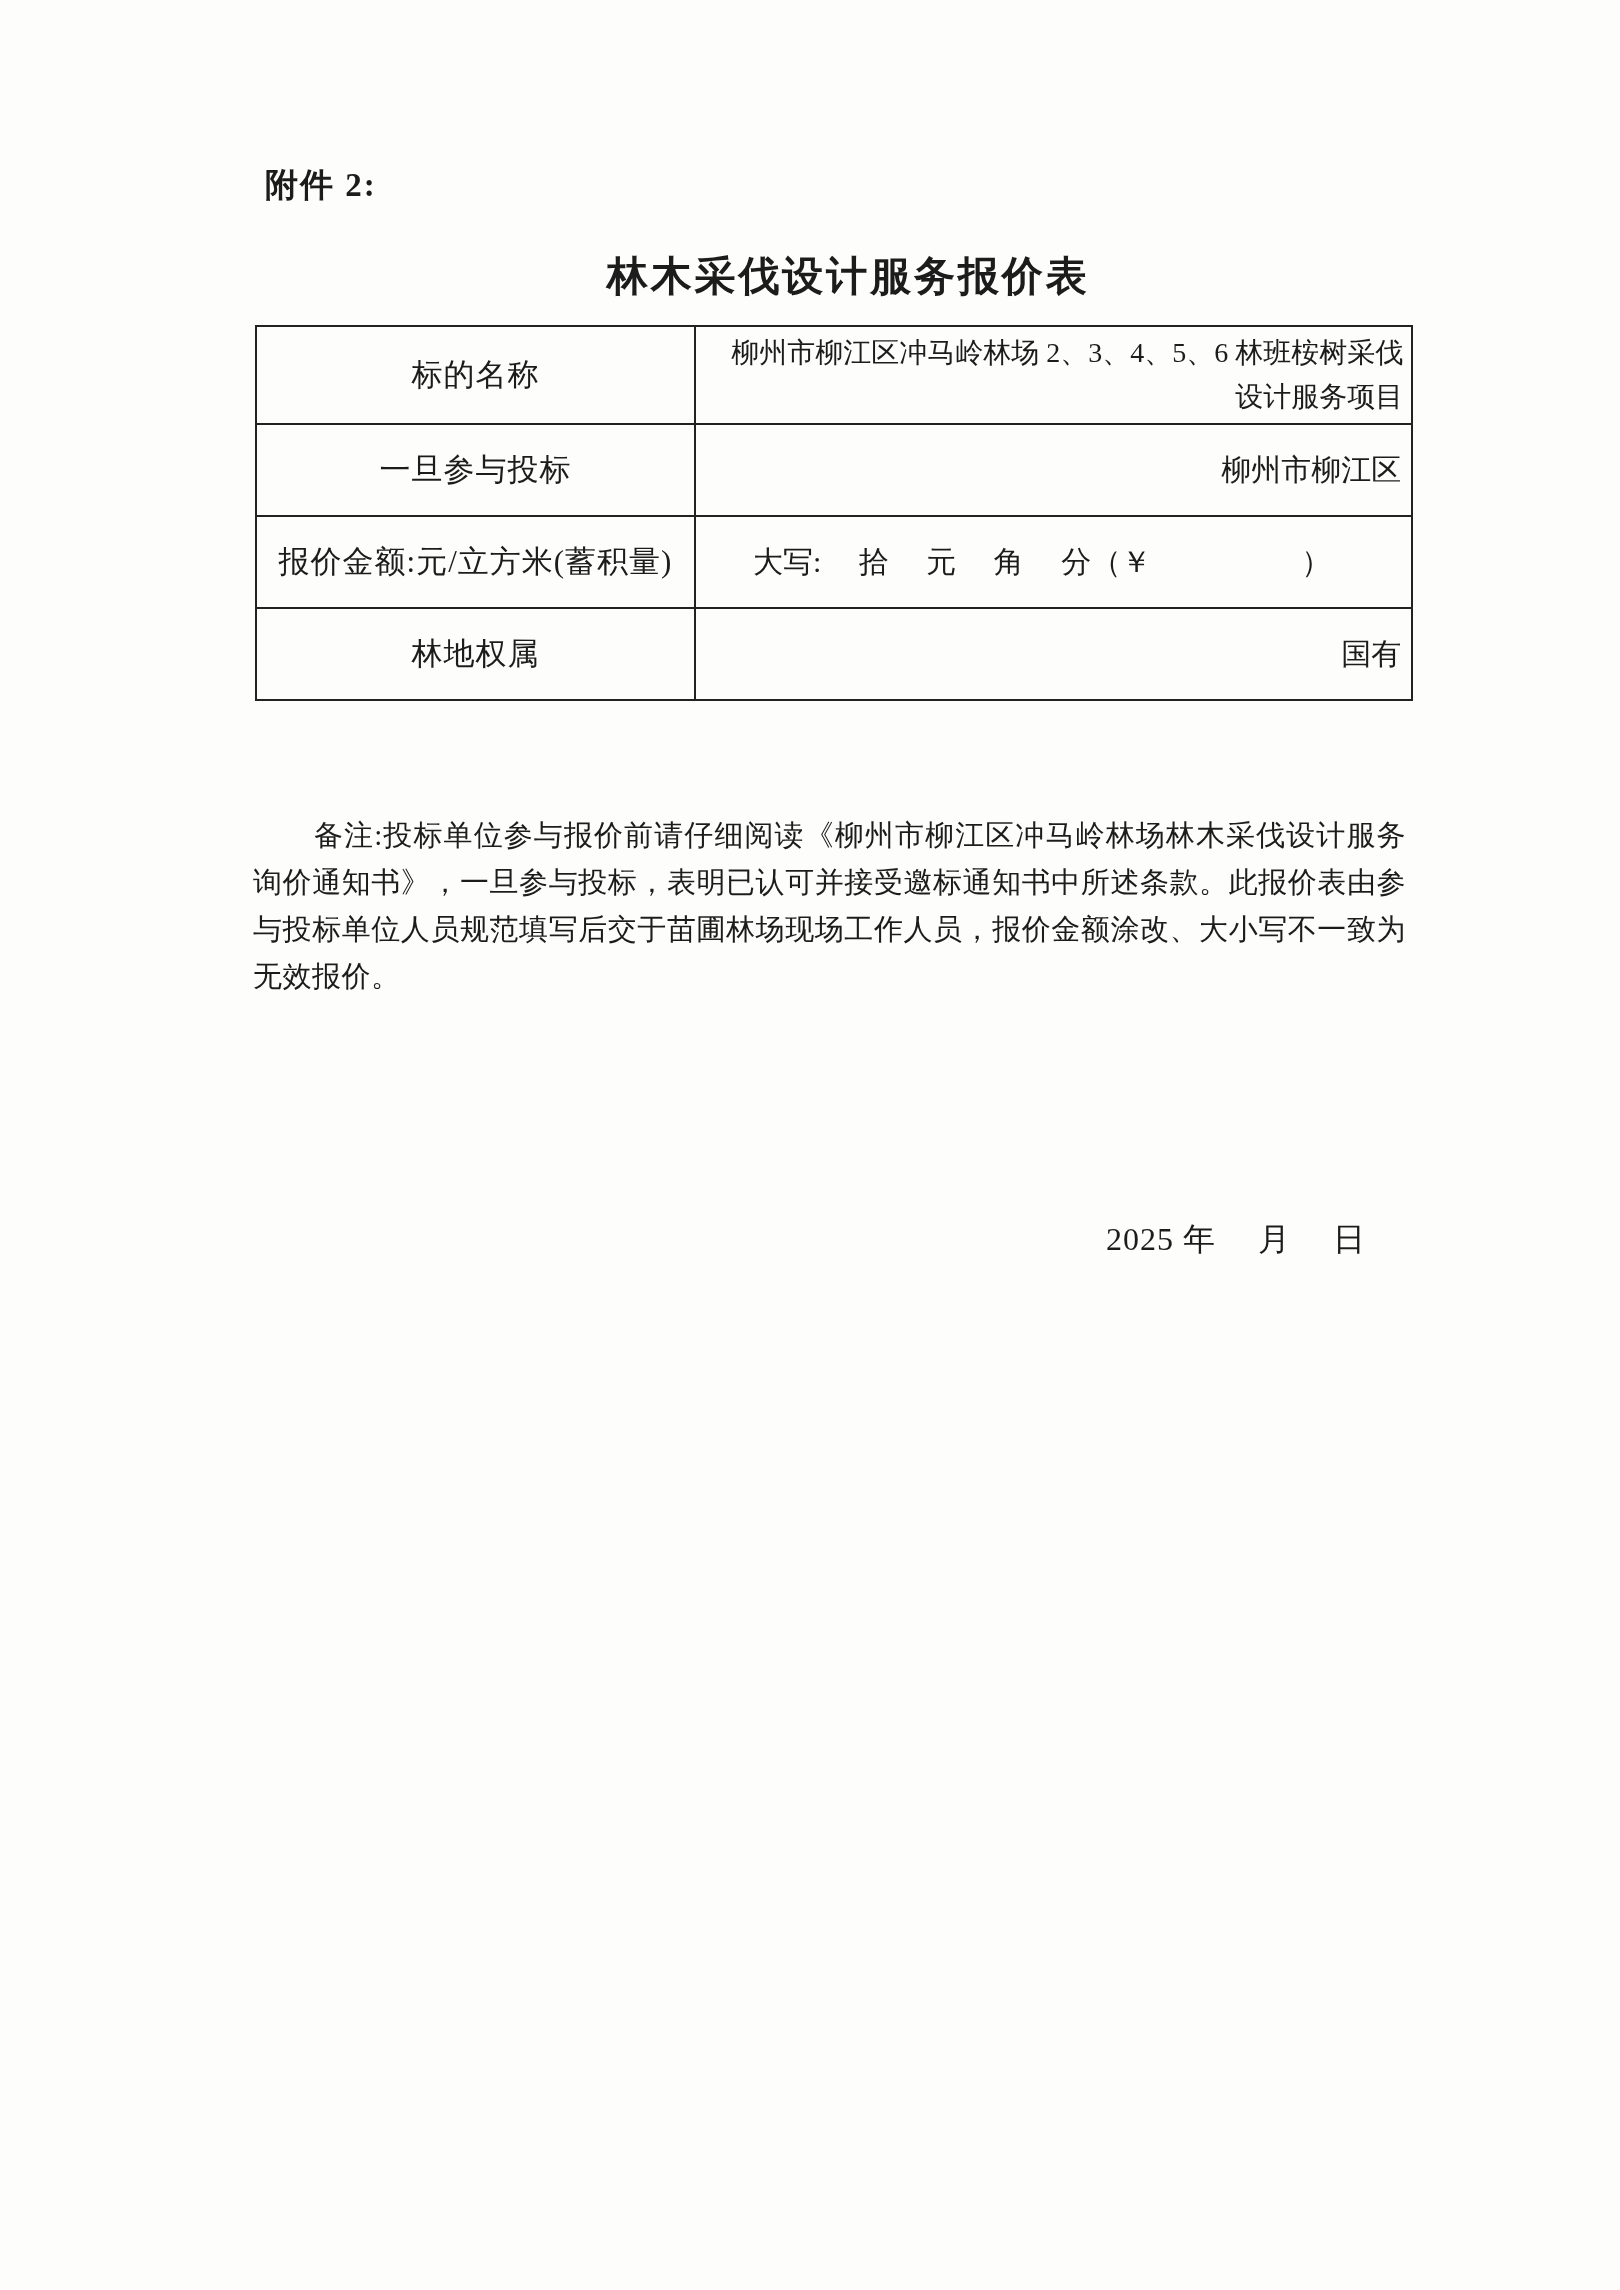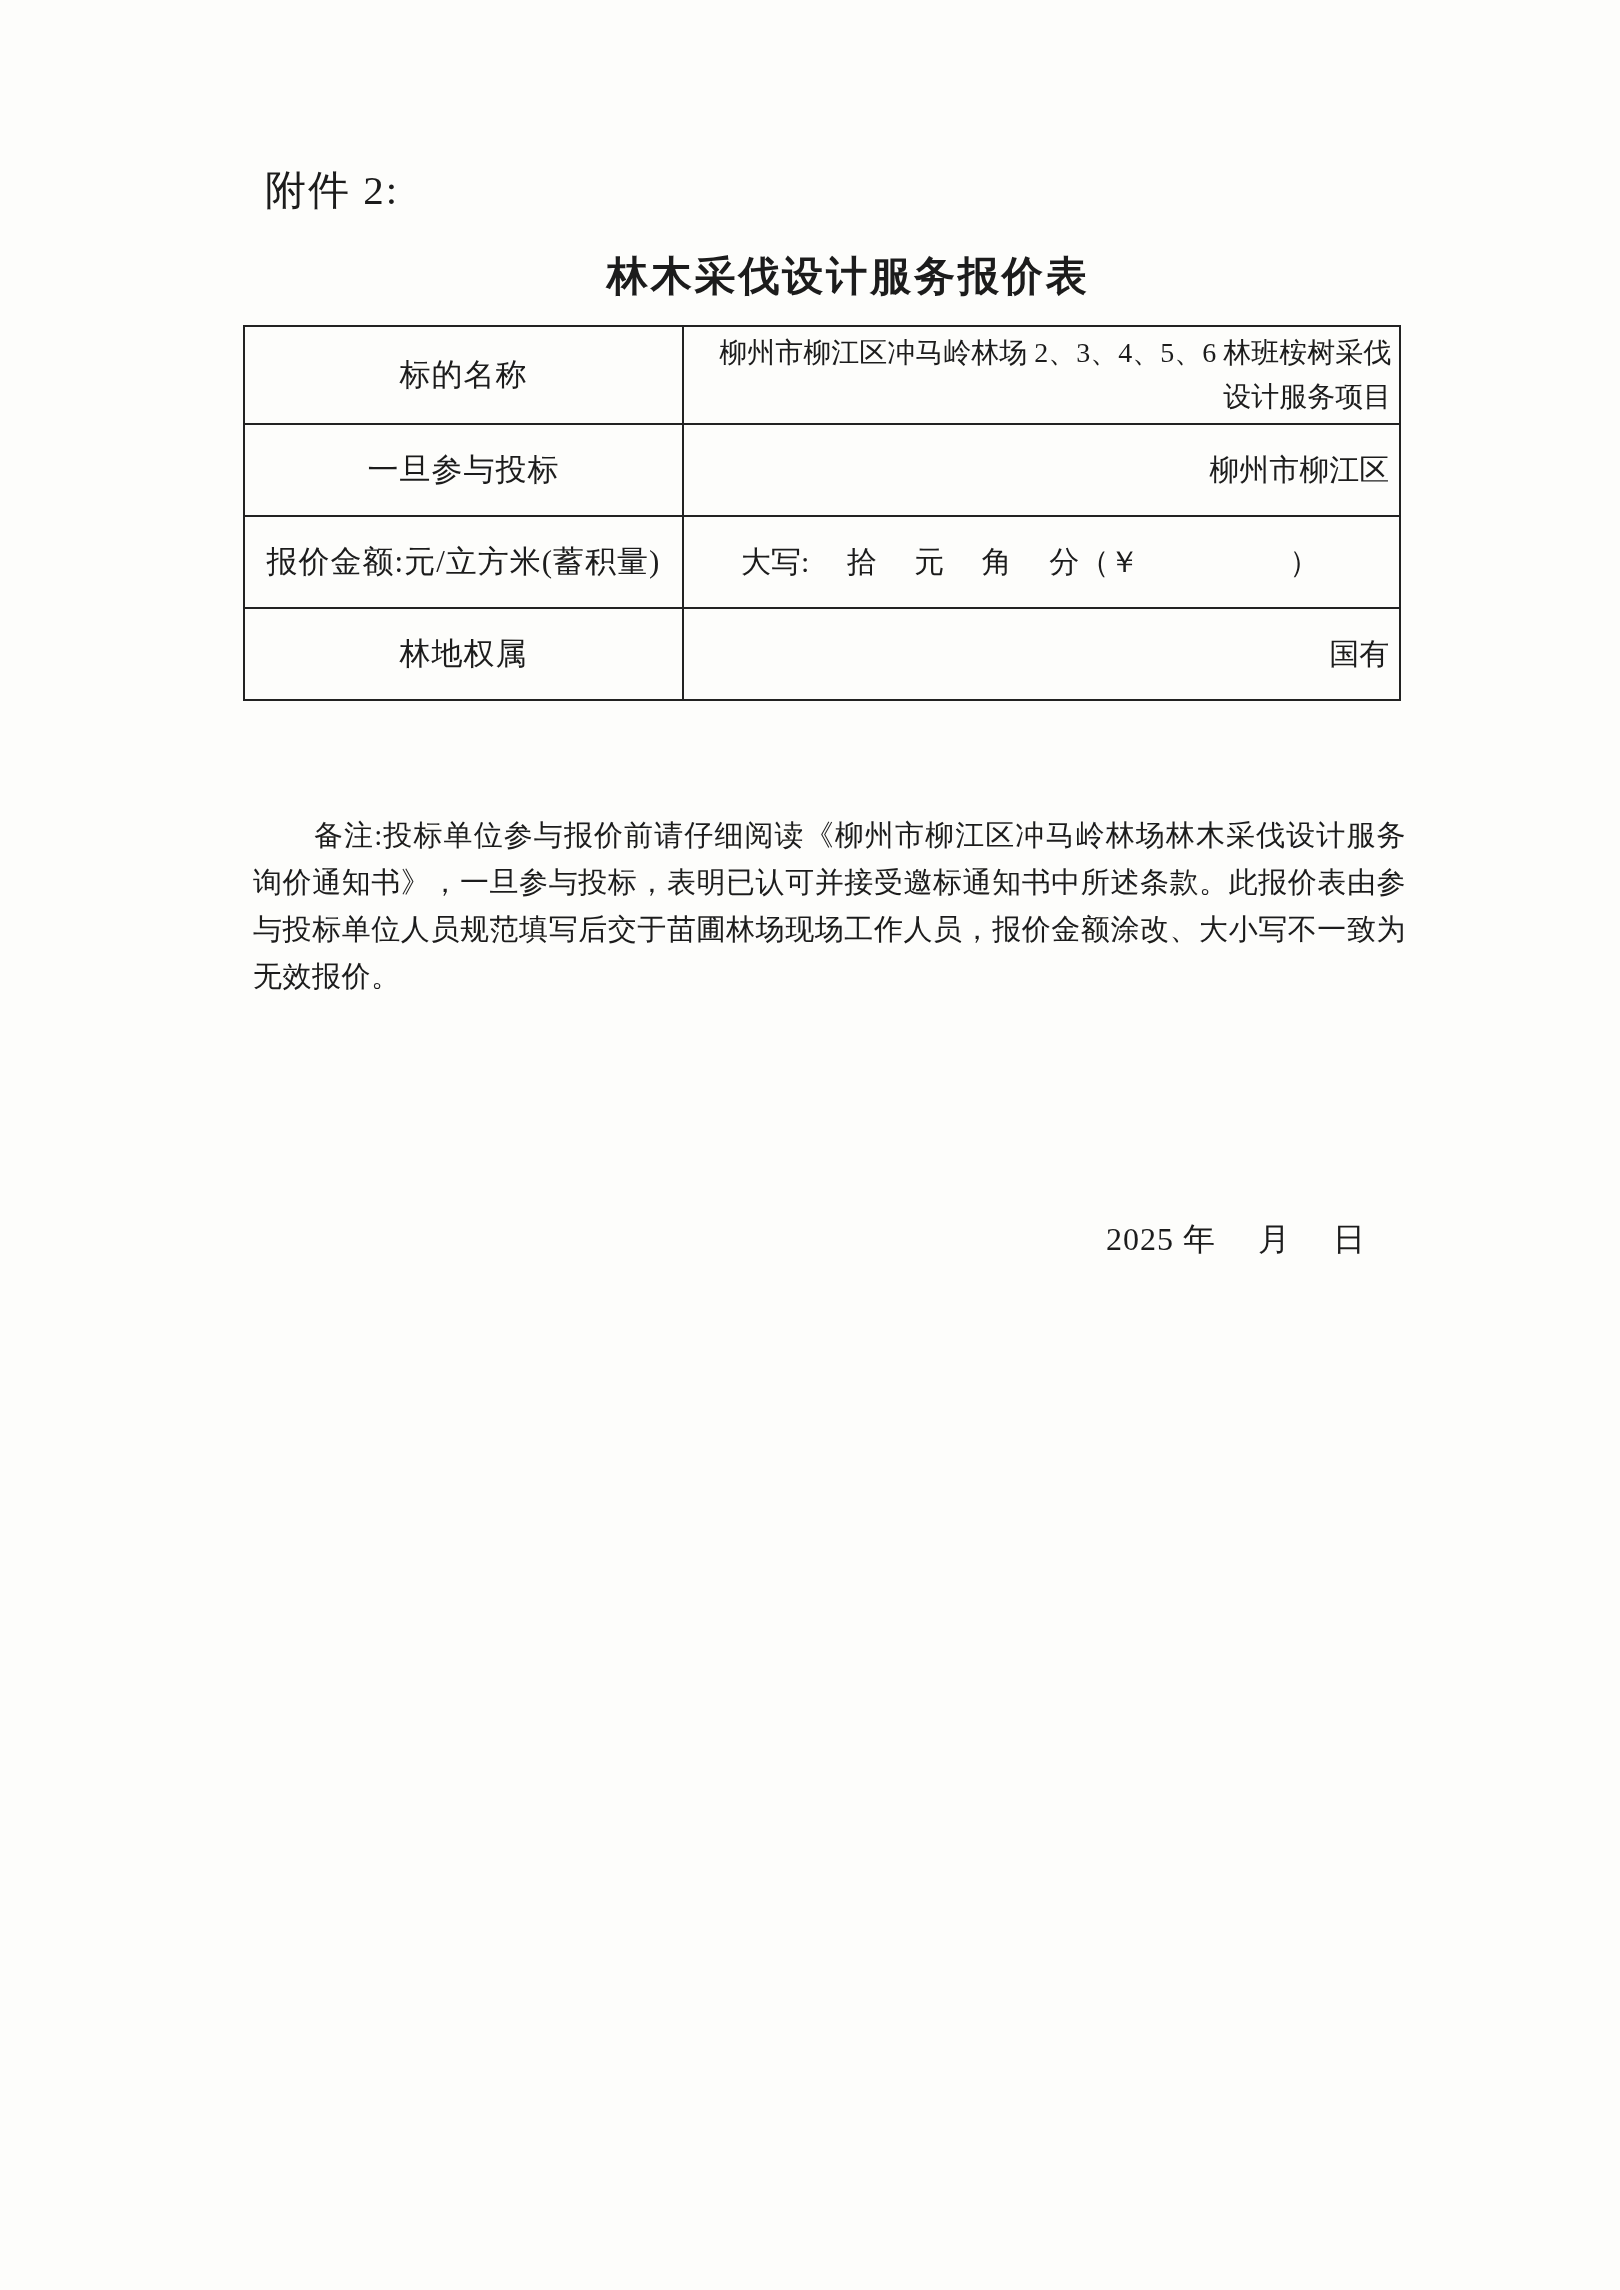--- a/index.html
+++ b/index.html
@@ -14,40 +14,40 @@
     margin: 0 auto;
     background: #fdfdfb;
     font-family: "Liberation Serif", "DejaVu Serif", serif;
     color: #1c1c1c;
     overflow: hidden;
   }
   .attachment {
     position: absolute;
     left: 265px;
     top: 163px;
-    font-size: 41px;
-    font-weight: normal;
+    font-size: 33px;
+    font-weight: bold;
     letter-spacing: 2px;
     white-space: pre;
   }
   .doc-title {
     position: absolute;
     left: 256px;
     top: 249px;
     width: 1157px;
     box-sizing: border-box;
     padding-left: 27.4px;
     text-align: center;
     font-size: 41px;
     font-weight: bold;
     letter-spacing: 2.9px;
   }
   table.quote-table {
     position: absolute;
-    left: 243px;
+    left: 255px;
     top: 325px;
     width: 1157px;
     border-collapse: collapse;
     table-layout: fixed;
     border: 2.9px solid #222;
   }
   table.quote-table td {
     border: 2px solid #222;
     vertical-align: middle;
     overflow: hidden;

